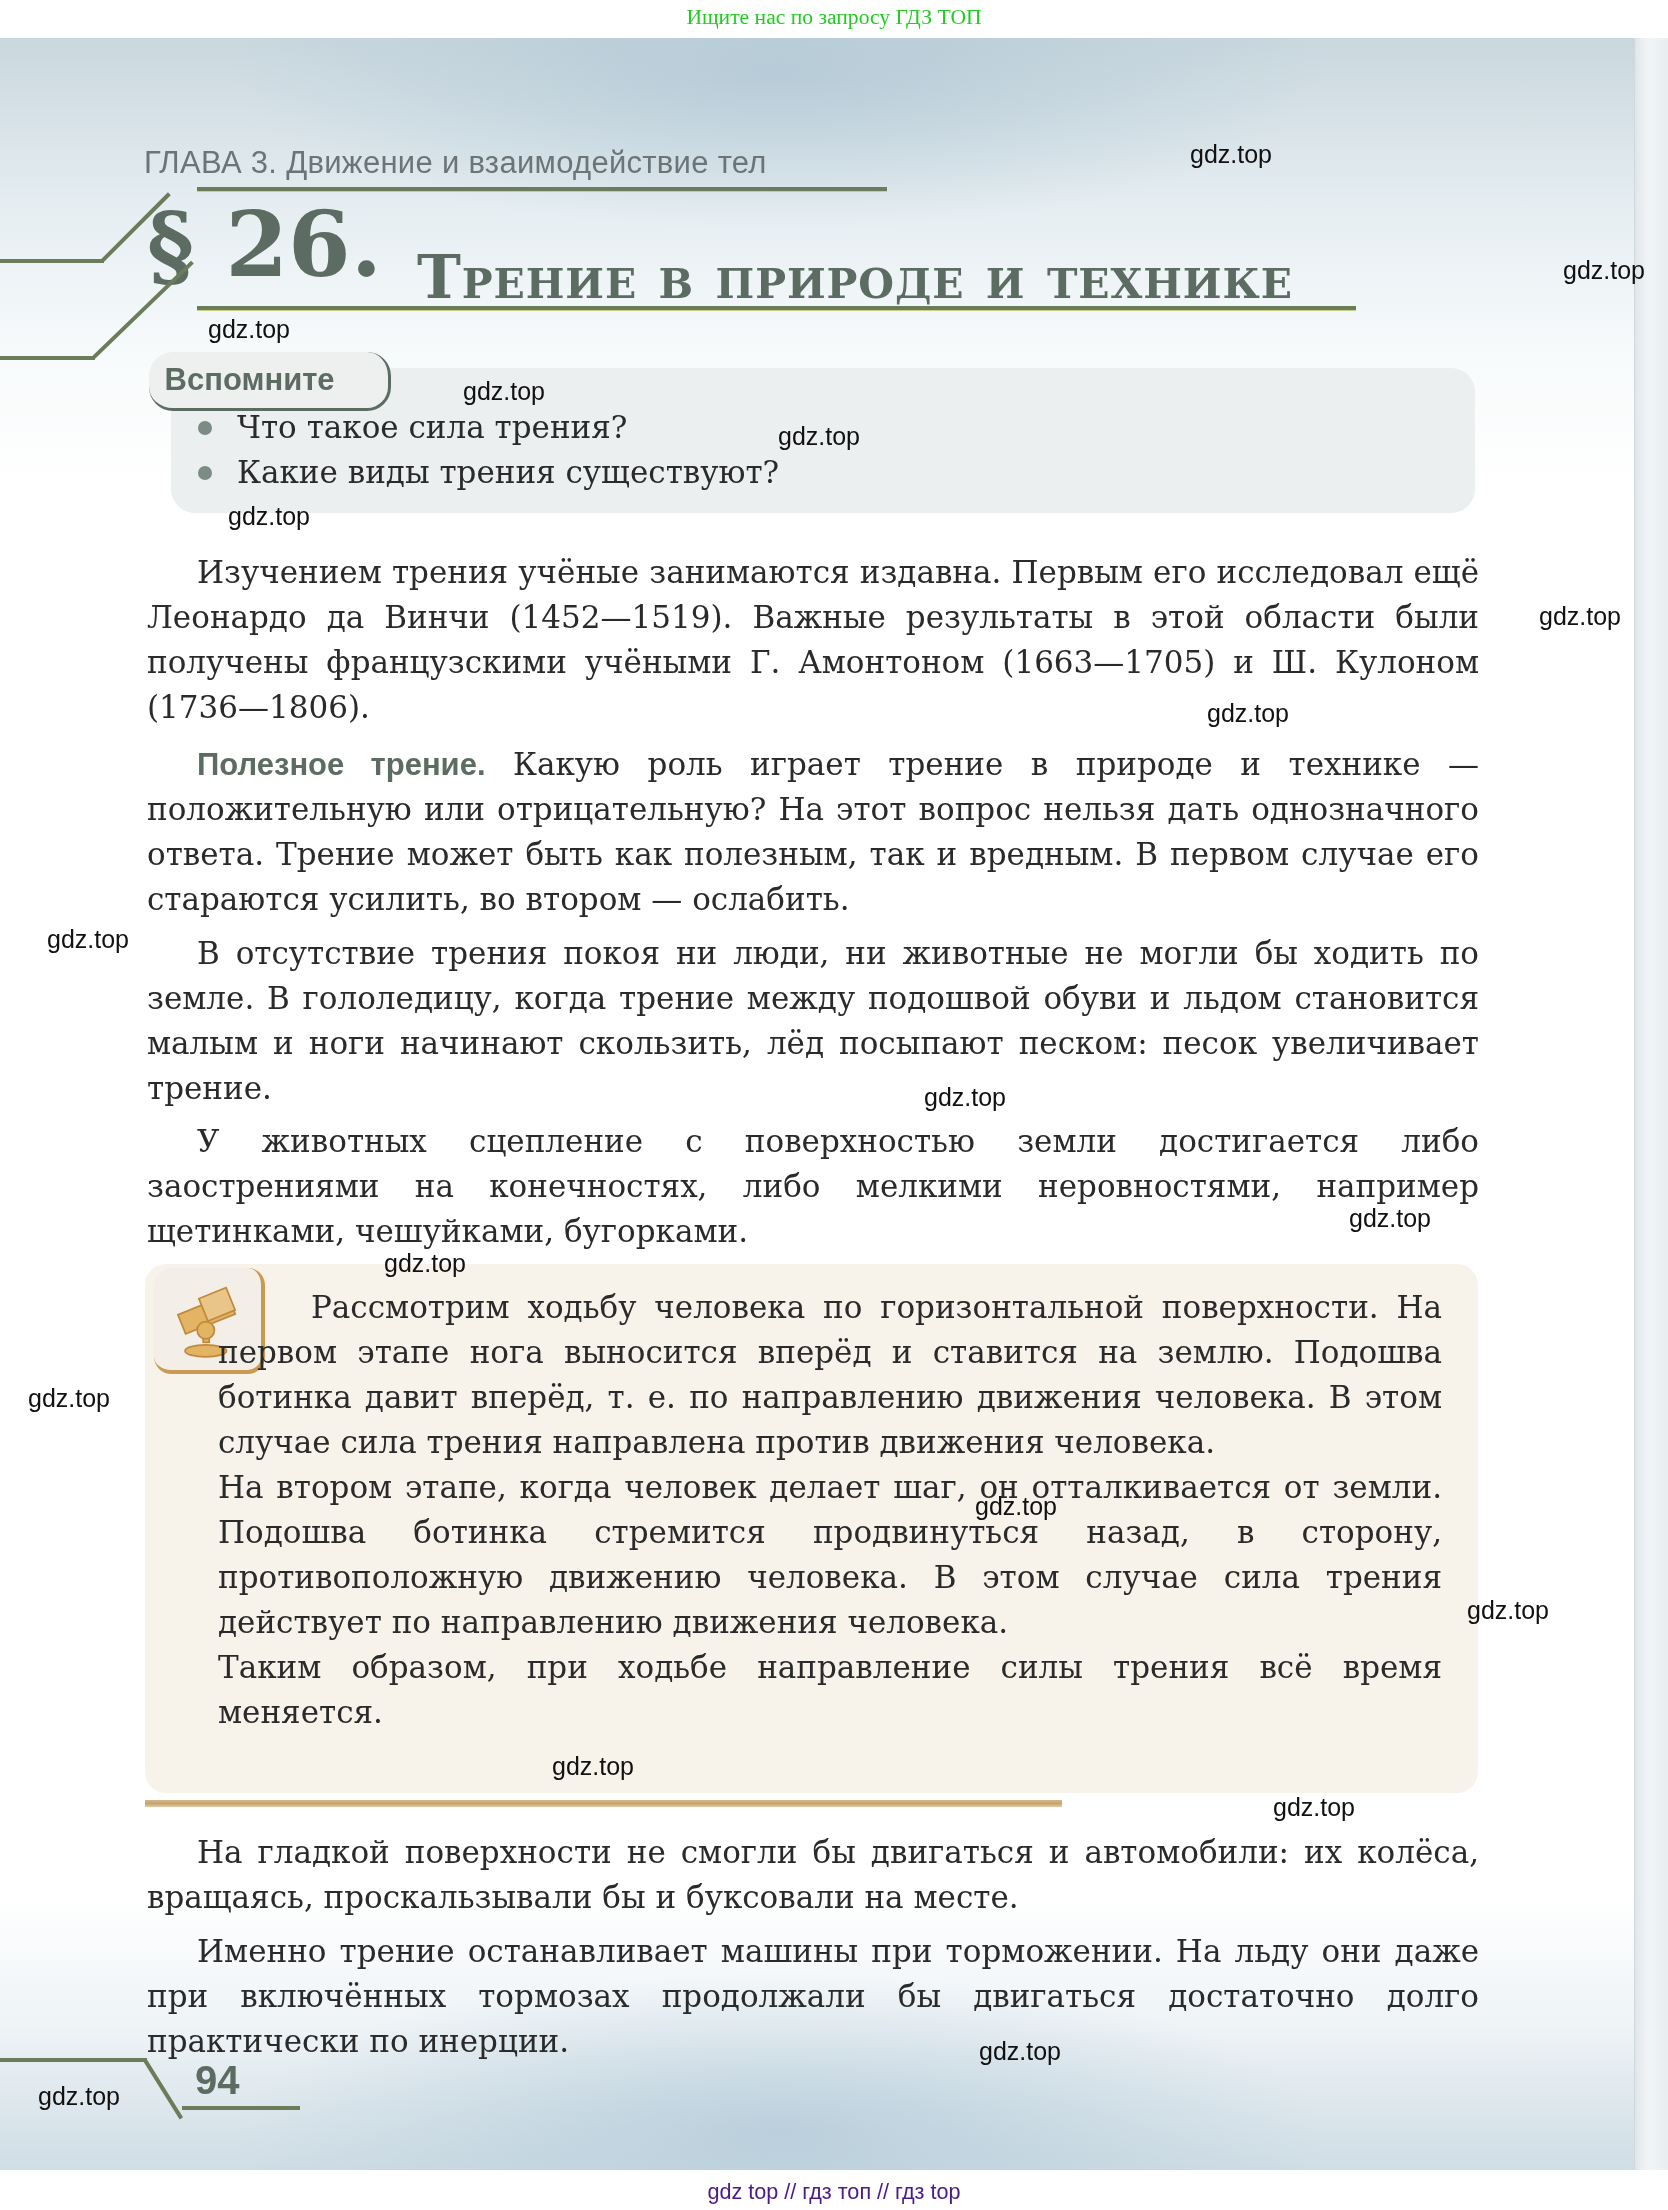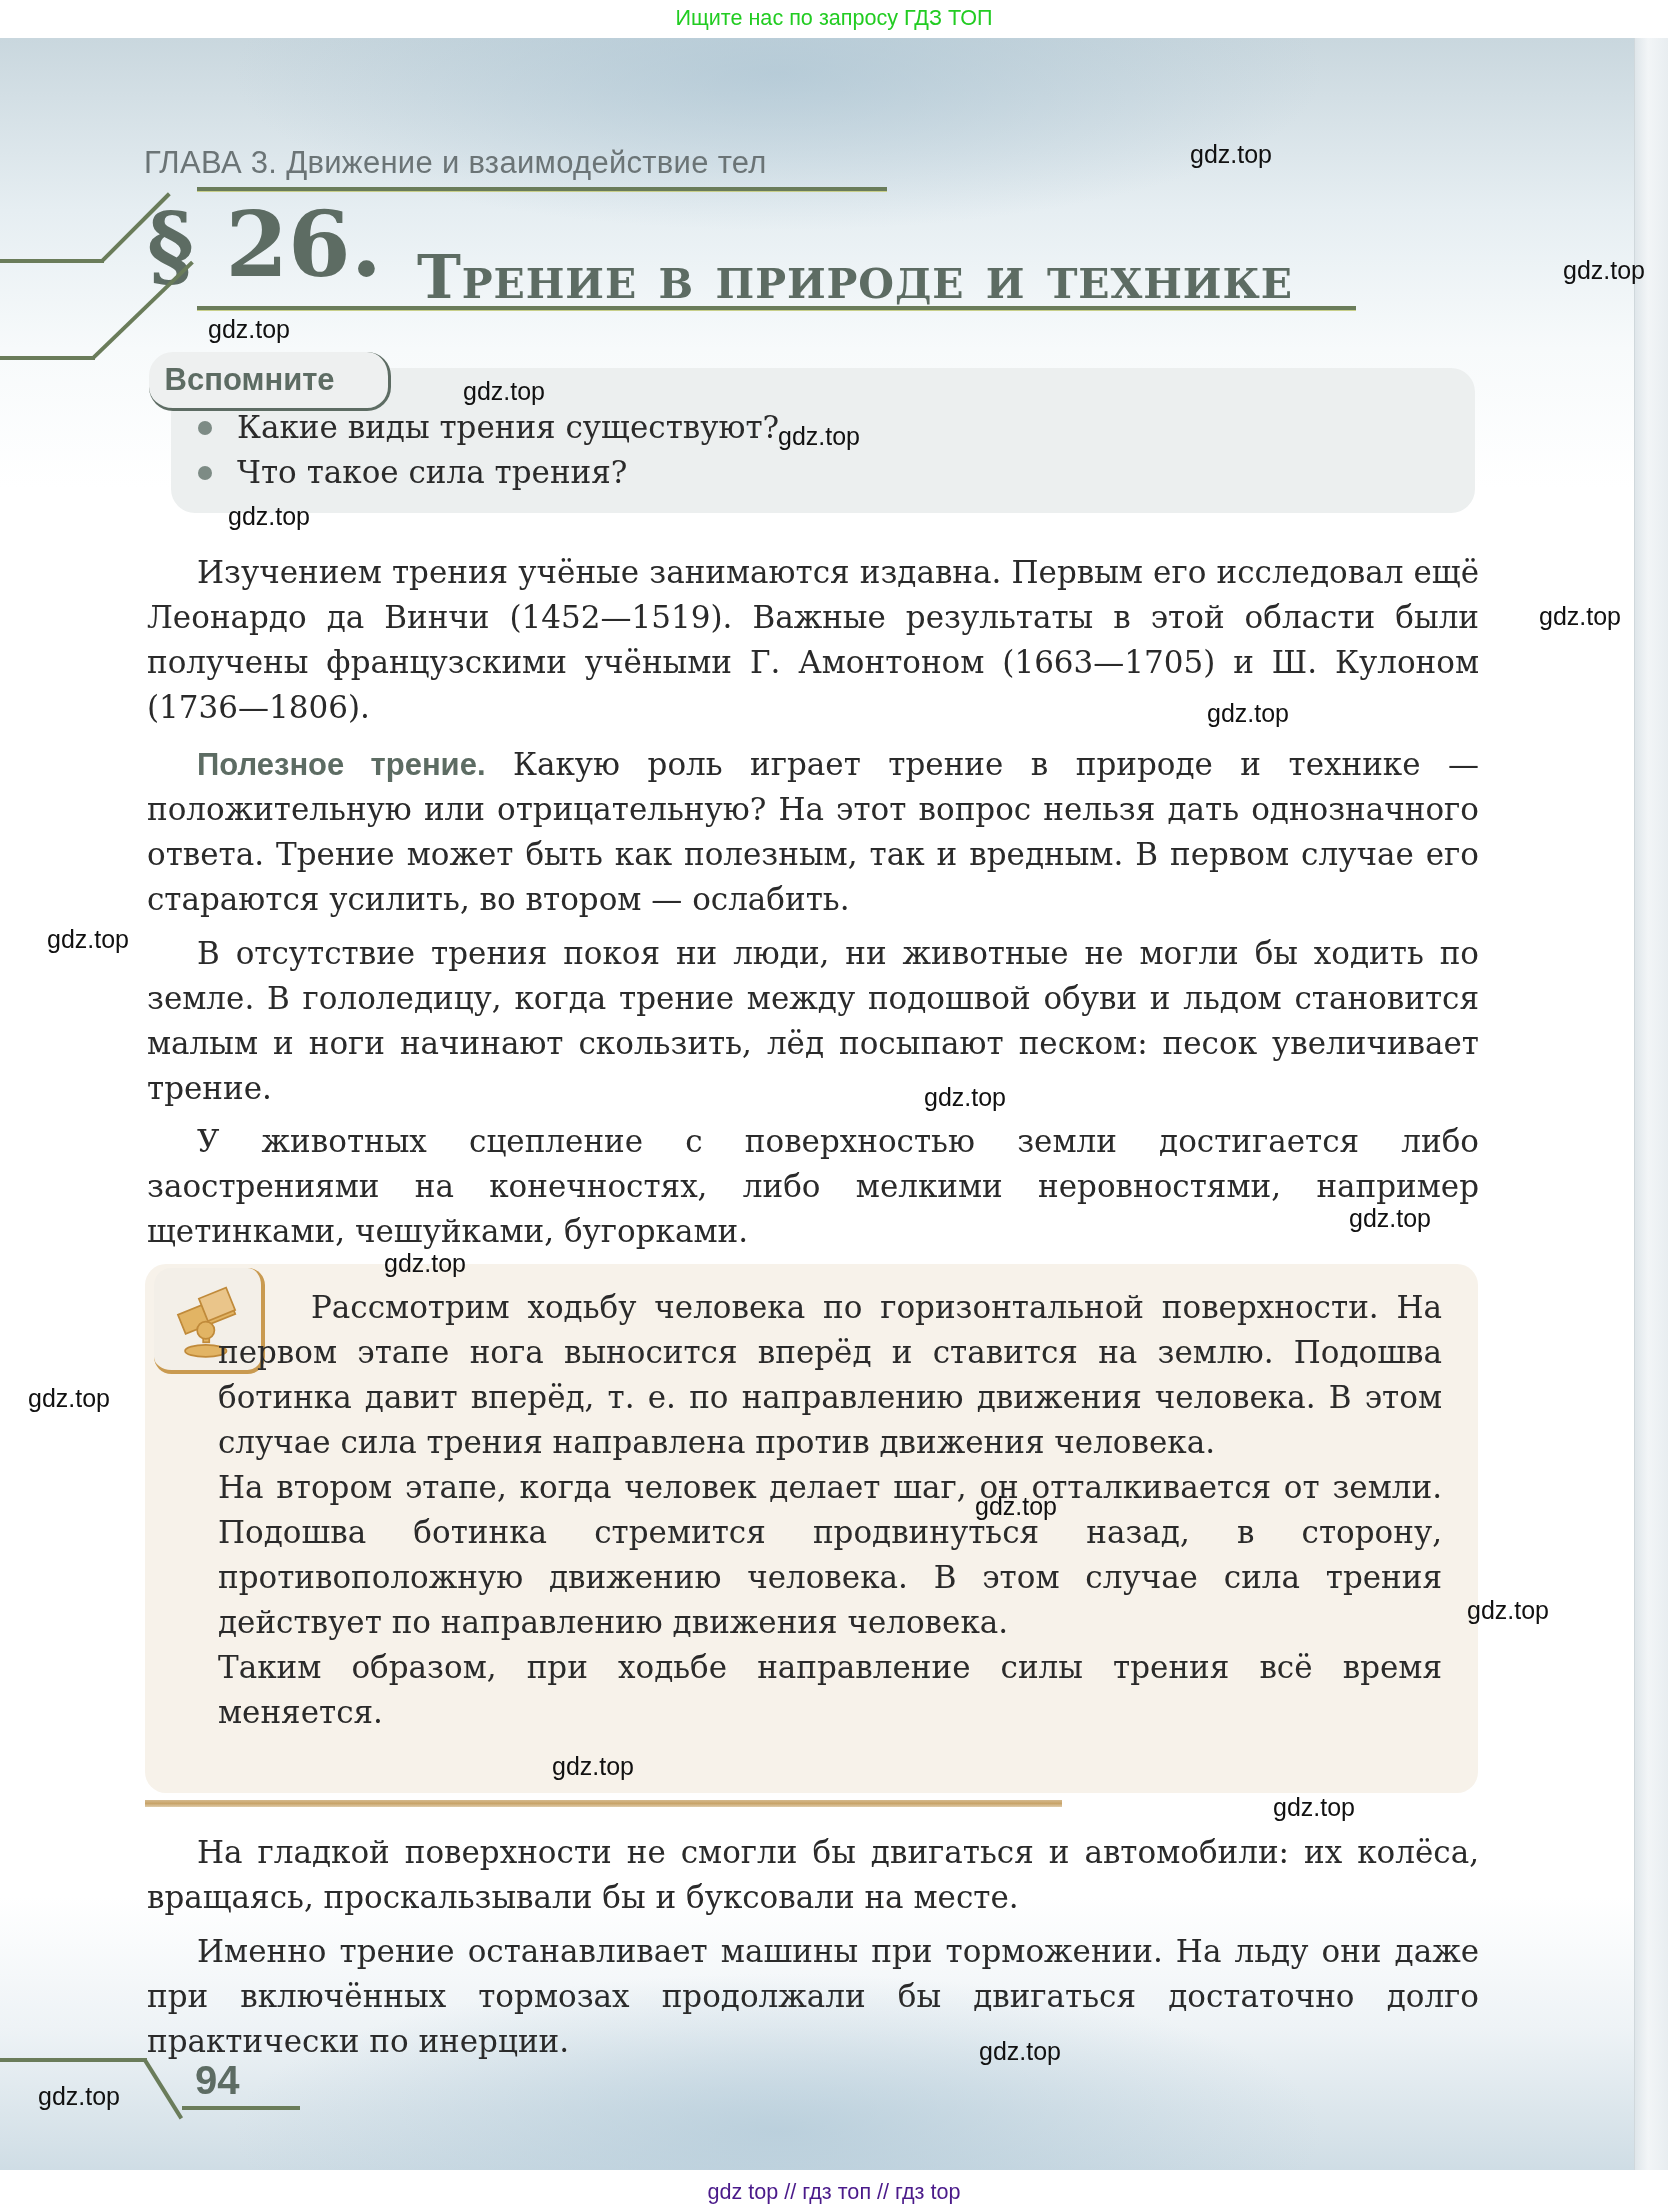--- a/index.html
+++ b/index.html
@@ -4,21 +4,21 @@
   <style>
     html, body { margin:0; padding:0; }
     body {
       width:1668px; height:2210px; position:relative; overflow:hidden;
       background:#ffffff;
       font-family:"DejaVu Serif", serif;
     }
     .top-banner {
       position:absolute; left:0; top:0; width:1668px; height:38px;
       background:#fff; text-align:center;
-      font-family:Liberation Sans, sans-serif; font-size:21.6px; color:#22cc22;
+      font-family:Liberation Serif, serif; font-size:21.6px; color:#22cc22;
       line-height:35px;
     }
     .page {
       position:absolute; left:0; top:38px; width:1668px; height:2132px;
       background:
         radial-gradient(ellipse 778px 225px at 778px 35px, rgba(170,195,210,0.65), rgba(255,255,255,0) 70%),
         radial-gradient(ellipse 778px 225px at 778px 2093px, rgba(175,200,215,0.7), rgba(255,255,255,0) 70%),
         linear-gradient(180deg, #c9d7de 0px, #e6eef2 173px, #f7fafb 311px, #ffffff 450px, #ffffff 1859px, #eef3f6 1989px, #cfdde5 2132px);
     }
     .spine {
@@ -104,22 +104,22 @@
 <div class="diag" style="left:102px; top:259px; width:95px; transform:rotate(-45deg);"></div>
 <div class="para-num">§ 26.</div>
 <div class="para-title">Трение в природе и технике</div>
 <div class="rule-green" style="left:197px; top:306px; width:1159px;"></div>
 <div class="diag" style="left:0; top:356px; width:95px;"></div>
 <div class="diag" style="left:93px; top:356px; width:138px; transform:rotate(-44deg);"></div>
 
 <div class="recall-box"></div>
 <div class="recall-tab">Вспомните</div>
 <ul class="recall-list">
+  <li>Что такое сила трения?</li>
   <li>Какие виды трения существуют?</li>
-  <li>Что такое сила трения?</li>
 </ul>
 
 <div class="body-text" style="top:550px;">
   <p>Изучением трения учёные занимаются издавна. Первым его исследовал ещё Леонардо да Винчи (1452—1519). Важные результаты в этой области были получены французскими учёными Г. Амонтоном (1663—1705) и Ш. Кулоном (1736—1806).</p>
 </div>
 
 <div class="body-text" style="top:742px;">
   <p><span class="run-head">Полезное трение.</span> <span>Какую роль играет трение в природе и технике — положительную или отрицательную? На этот вопрос нельзя дать однозначного ответа. Трение может быть как полезным, так и вредным. В первом случае его стараются усилить, во втором — ослабить.</span></p>
   <p>В отсутствие трения покоя ни люди, ни животные не могли бы ходить по земле. В гололедицу, когда трение между подошвой обуви и льдом становится малым и ноги начинают скользить, лёд посыпают песком: песок увеличивает трение.</p>
   <p>У животных сцепление с поверхностью земли достигается либо заострениями на конечностях, либо мелкими неровностями, например щетинками, чешуйками, бугорками.</p>

